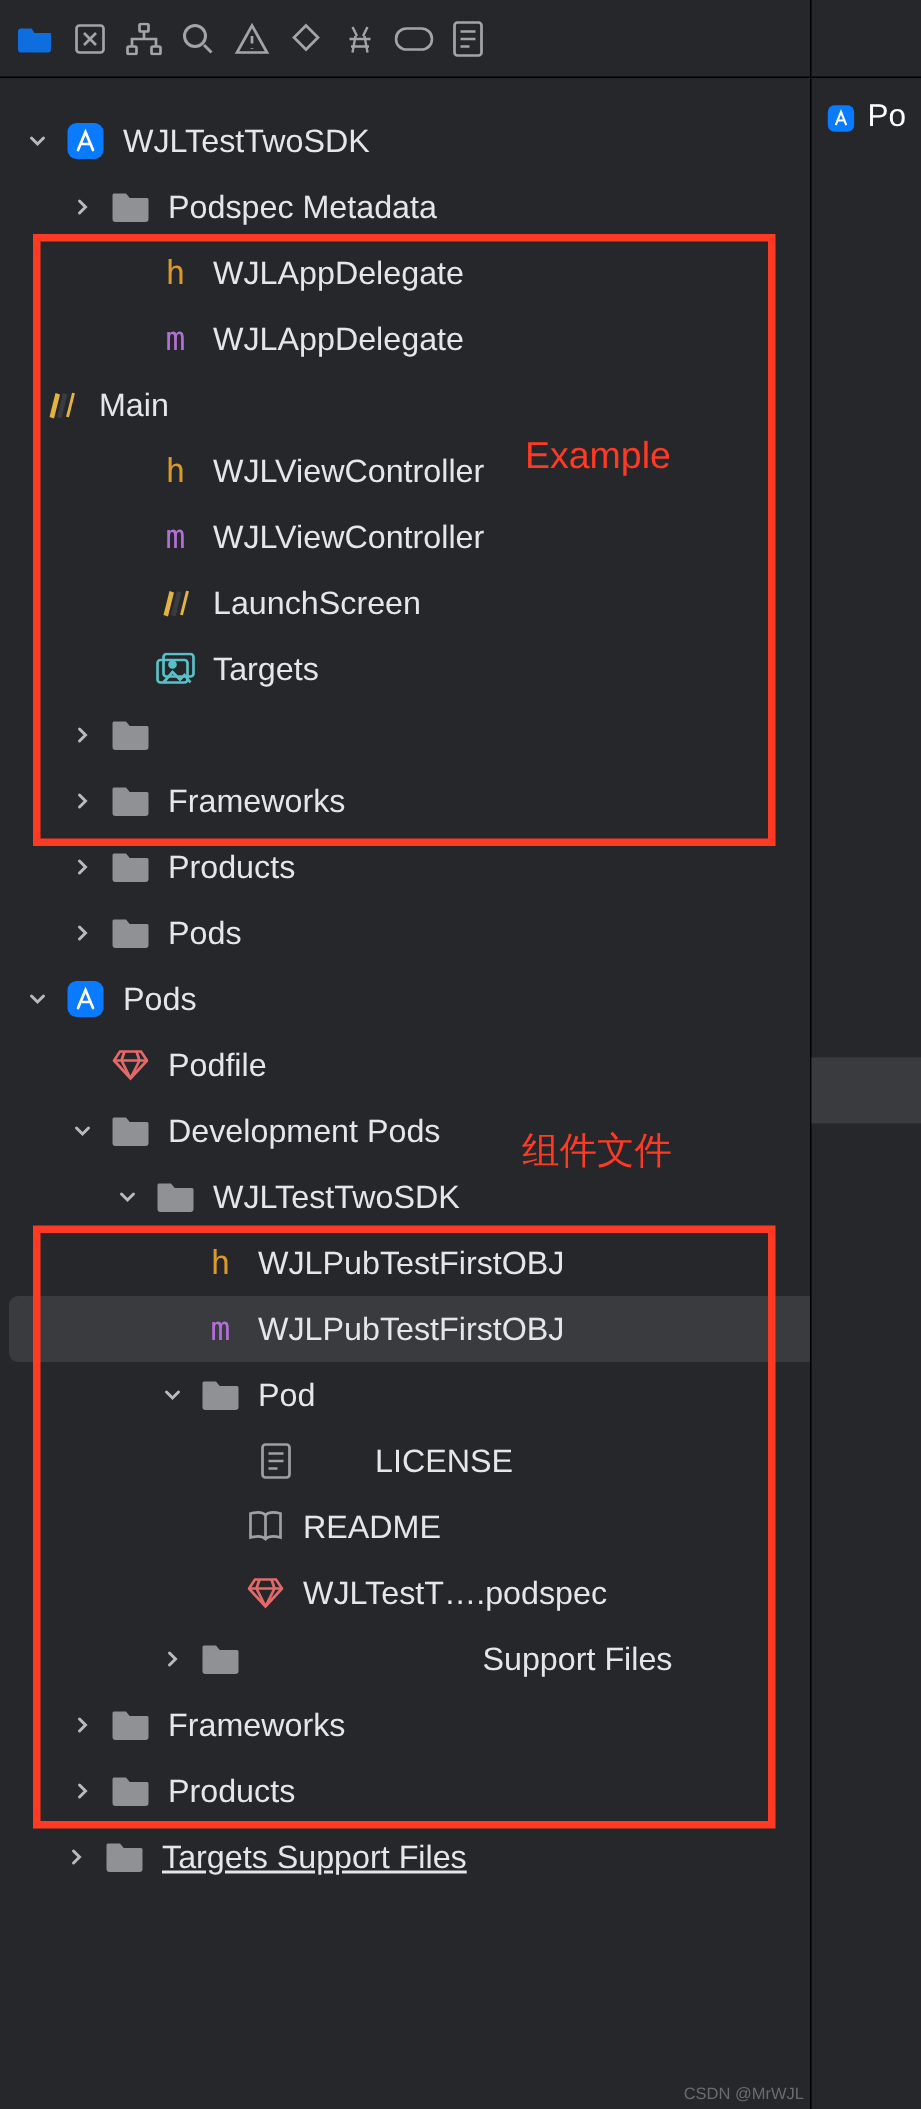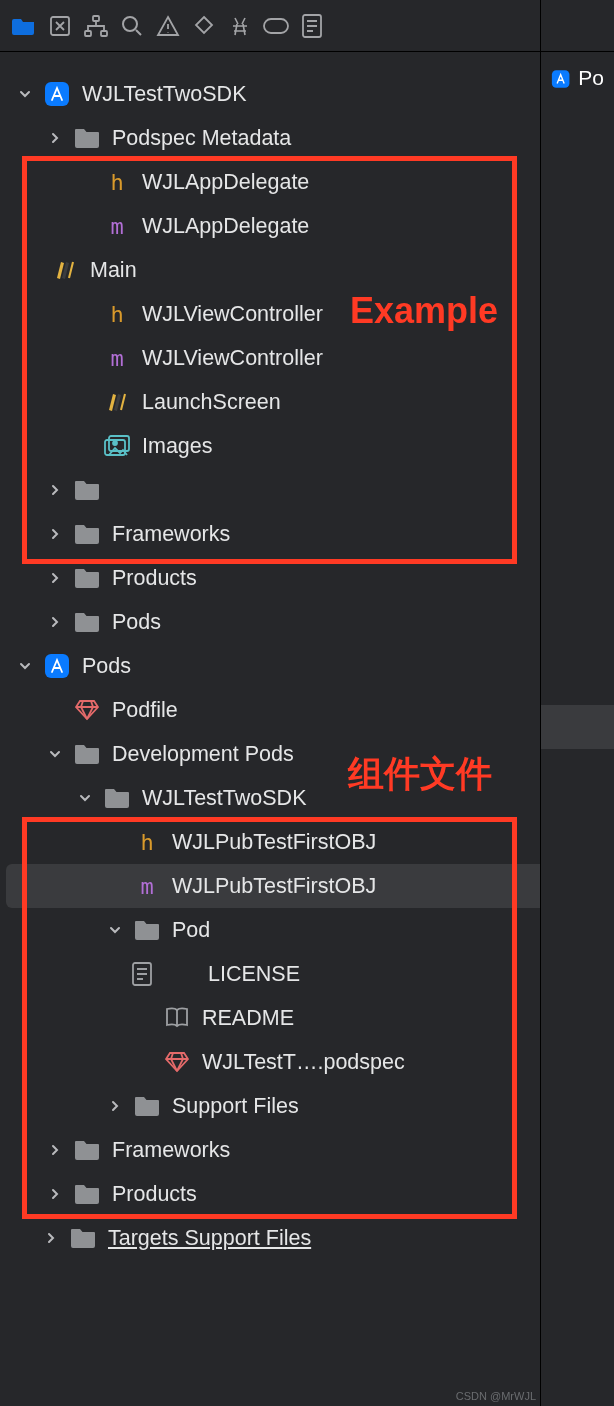--- a/index.html
+++ b/index.html
@@ -15,21 +15,21 @@
   .row { display:flex; align-items:center; height:44px; padding-right:16px; cursor:default; white-space:nowrap; }
   .row.selected { background:#3A3B3E; border-radius:6px; margin:0 6px; padding-right:10px; }
   .disclosure { width:18px; height:18px; display:flex; align-items:center; justify-content:center; }
   .disclosure svg { width:12px; height:12px; }
   .disclosure.blank svg { visibility:hidden; }
   .file-icon { width:30px; display:flex; align-items:center; justify-content:center; margin-right:10px; flex-shrink:0; }
   .label { flex:1; overflow:hidden; text-overflow:ellipsis; }
   .status { color:#8A8C8F; font-weight:600; font-size:20px; margin-left:8px; }
 
   .annot-box { position:absolute; border:5px solid #FF3A24; pointer-events:none; }
-  .annot-label { position:absolute; color:#FF3A24; font-size:36px; font-weight:700; pointer-events:none; }
+  .annot-label { position:absolute; color:#FF3A24; font-size:25px; font-weight:400; pointer-events:none; }
 
   .right-pane { position:absolute; top:0; right:0; width:74px; height:100%; background:#26272A; border-left:1px solid #000; }
   .right-pane .rtop { height:52px; border-bottom:1px solid #000; display:flex; align-items:center; justify-content:center; }
   .right-pane .ritem { display:flex; align-items:flex-end; gap:8px; padding:14px 10px; font-size:21px; color:#fff; }
   .right-pane .rsel { position:absolute; top:705px; left:0; right:0; height:44px; background:#3A3B3E; }
 
   .watermark { position:absolute; bottom:4px; right:78px; font-size:11px; color:#6A6C6F; }
 </style>
 </head>
 <body>
@@ -139,21 +139,21 @@
     </div>
     <div class="row" style="padding-left: 76px;">
       <span class="disclosure blank">
         <svg viewBox="0 0 12 12"></svg>
       </span>
       <span class="file-icon" style="margin-left: 8px;">
         <span style="font-family:ui-monospace,Menlo,monospace;font-size:22px;font-weight:500;color:#B26FD6;">m</span>
       </span>
       <span class="label">WJLAppDelegate</span>
     </div>
-    <div class="row" style=" margin-left: 24px;">
+    <div class="row" style="">
       <span class="disclosure blank">
         <svg viewBox="0 0 12 12"></svg>
       </span>
       <span class="file-icon" style="margin-left: 8px;">
         <svg width="24" height="24" viewBox="0 0 24 24" fill="none">
           <path d="M4 20l4-16 3 1-4 16z" fill="#E3B341"></path>
           <path d="M13 4l3 1-4 16-3-1z" fill="#3B3C3F"></path>
           <path d="M16 20L20 4" stroke="#E3B341" stroke-width="2"></path>
         </svg>
       </span>
@@ -195,21 +195,21 @@
         <svg viewBox="0 0 12 12"></svg>
       </span>
       <span class="file-icon" style="margin-left: 8px;">
         <svg width="26" height="22" viewBox="0 0 26 22" fill="none" stroke="#5AC0C7" stroke-width="1.8">
           <rect x="1" y="5" width="20" height="15" rx="2"></rect>
           <rect x="5" y="1" width="20" height="15" rx="2"></rect>
           <circle cx="11" cy="8" r="2" fill="#5AC0C7"></circle>
           <path d="M5 20l6-7 5 5 3-3 4 5"></path>
         </svg>
       </span>
-      <span class="label">Images</span>
+      <span class="label">Targets</span>
     </div>
     <div class="row" style="padding-left: 46px;">
       <span class="disclosure">
         <svg viewBox="0 0 12 12">
           <path d="M4 2l4 4-4 4" fill="none" stroke="#B9BABD" stroke-width="2" stroke-linecap="round"></path>
         </svg>
       </span>
       <span class="file-icon" style="margin-left: 8px;">
         <svg width="26" height="22" viewBox="0 0 26 22">
           <path d="M2 2h8l2.5 3H24a1 1 0 0 1 1 1v13a2 2 0 0 1-2 2H3a2 2 0 0 1-2-2V3a1 1 0 0 1 1-1z" fill="#8F9194"></path>
@@ -331,21 +331,21 @@
           <path d="M2 4l4 4 4-4" fill="none" stroke="#B9BABD" stroke-width="2" stroke-linecap="round"></path>
         </svg>
       </span>
       <span class="file-icon" style="margin-left: 8px;">
         <svg width="26" height="22" viewBox="0 0 26 22">
           <path d="M2 2h8l2.5 3H24a1 1 0 0 1 1 1v13a2 2 0 0 1-2 2H3a2 2 0 0 1-2-2V3a1 1 0 0 1 1-1z" fill="#8F9194"></path>
         </svg>
       </span>
       <span class="label">Pod</span>
     </div>
-    <div class="row" style="padding-left: 60px; gap: 41px;">
+    <div class="row" style="padding-left: 102px; gap: 41px;">
       <span class="disclosure blank">
         <svg viewBox="0 0 12 12"></svg>
       </span>
       <span class="file-icon" style="margin-left: 8px;">
         <svg width="20" height="24" viewBox="0 0 20 24" fill="none" stroke="#9EA0A3" stroke-width="1.8">
           <rect x="1" y="1" width="18" height="22" rx="2"></rect>
           <path d="M5 7h10M5 12h10M5 17h6"></path>
         </svg>
       </span>
       <span class="label">LICENSE</span>
@@ -368,21 +368,21 @@
       </span>
       <span class="file-icon" style="margin-left: 8px;">
         <svg width="24" height="22" viewBox="0 0 24 22" fill="none" stroke="#E46A6A" stroke-width="1.8">
           <path d="M5 2h14l4 6-11 12L1 8z"></path>
           <path d="M1 8h22M8 2l-2 6 6 12M16 2l2 6-6 12"></path>
         </svg>
       </span>
       <span class="label">WJLTestT….podspec</span>
       <span class="status">M</span>
     </div>
-    <div class="row" style="padding-left: 106px;">
+    <div class="row" style="padding-left: 106px; text-align: center;">
       <span class="disclosure">
         <svg viewBox="0 0 12 12">
           <path d="M4 2l4 4-4 4" fill="none" stroke="#B9BABD" stroke-width="2" stroke-linecap="round"></path>
         </svg>
       </span>
       <span class="file-icon" style="margin-left: 8px;">
         <svg width="26" height="22" viewBox="0 0 26 22">
           <path d="M2 2h8l2.5 3H24a1 1 0 0 1 1 1v13a2 2 0 0 1-2 2H3a2 2 0 0 1-2-2V3a1 1 0 0 1 1-1z" fill="#8F9194"></path>
         </svg>
       </span>

